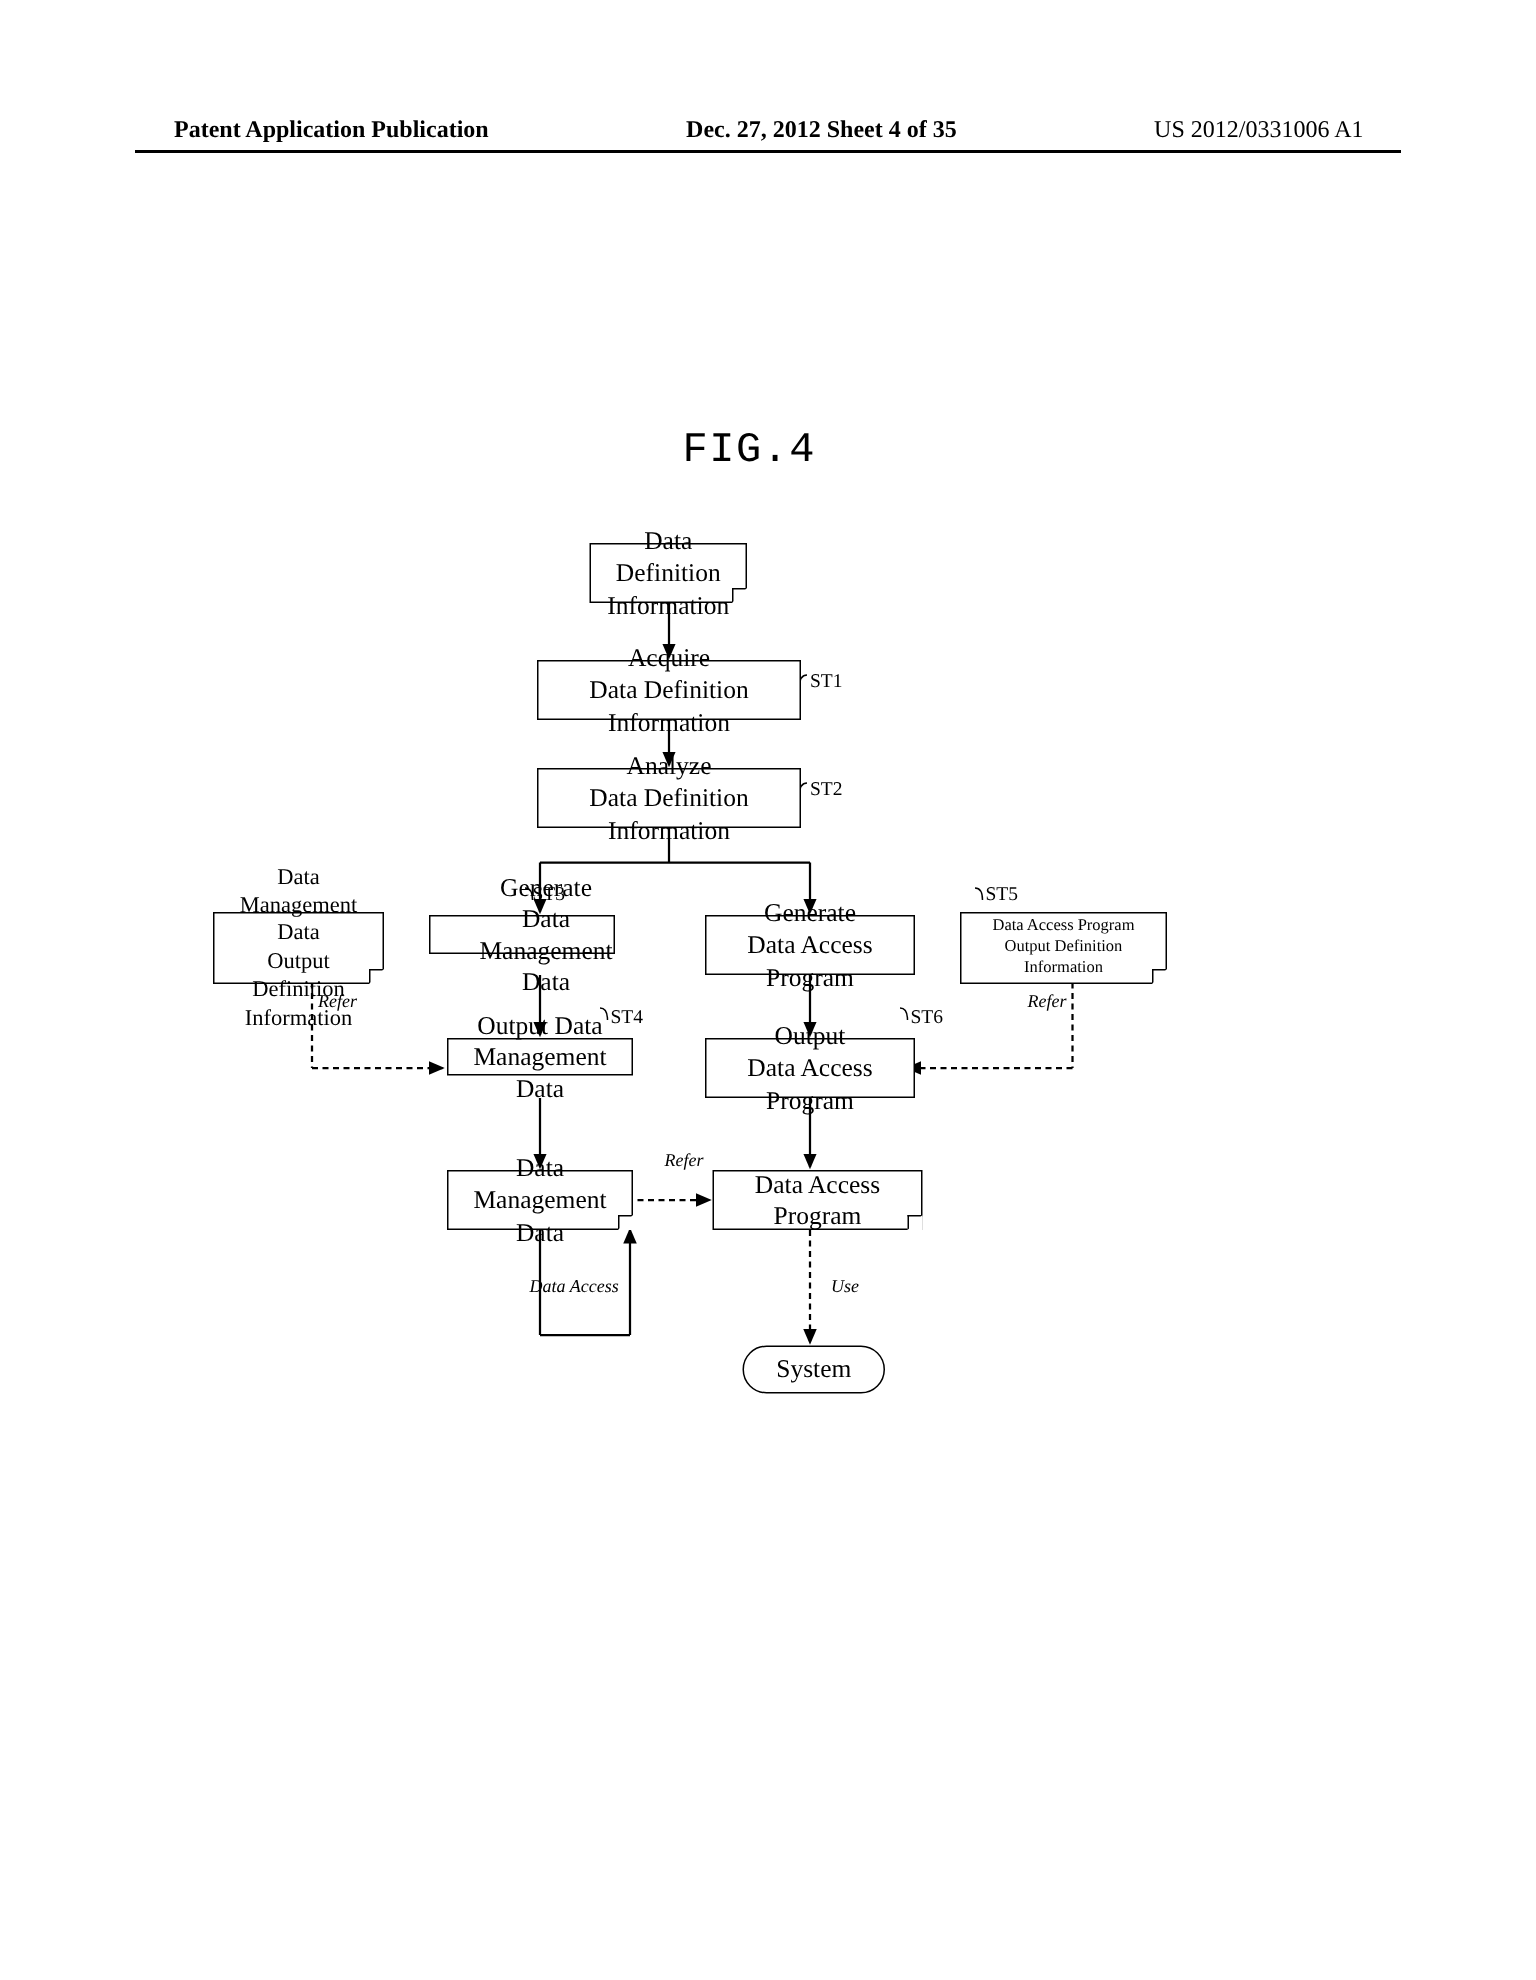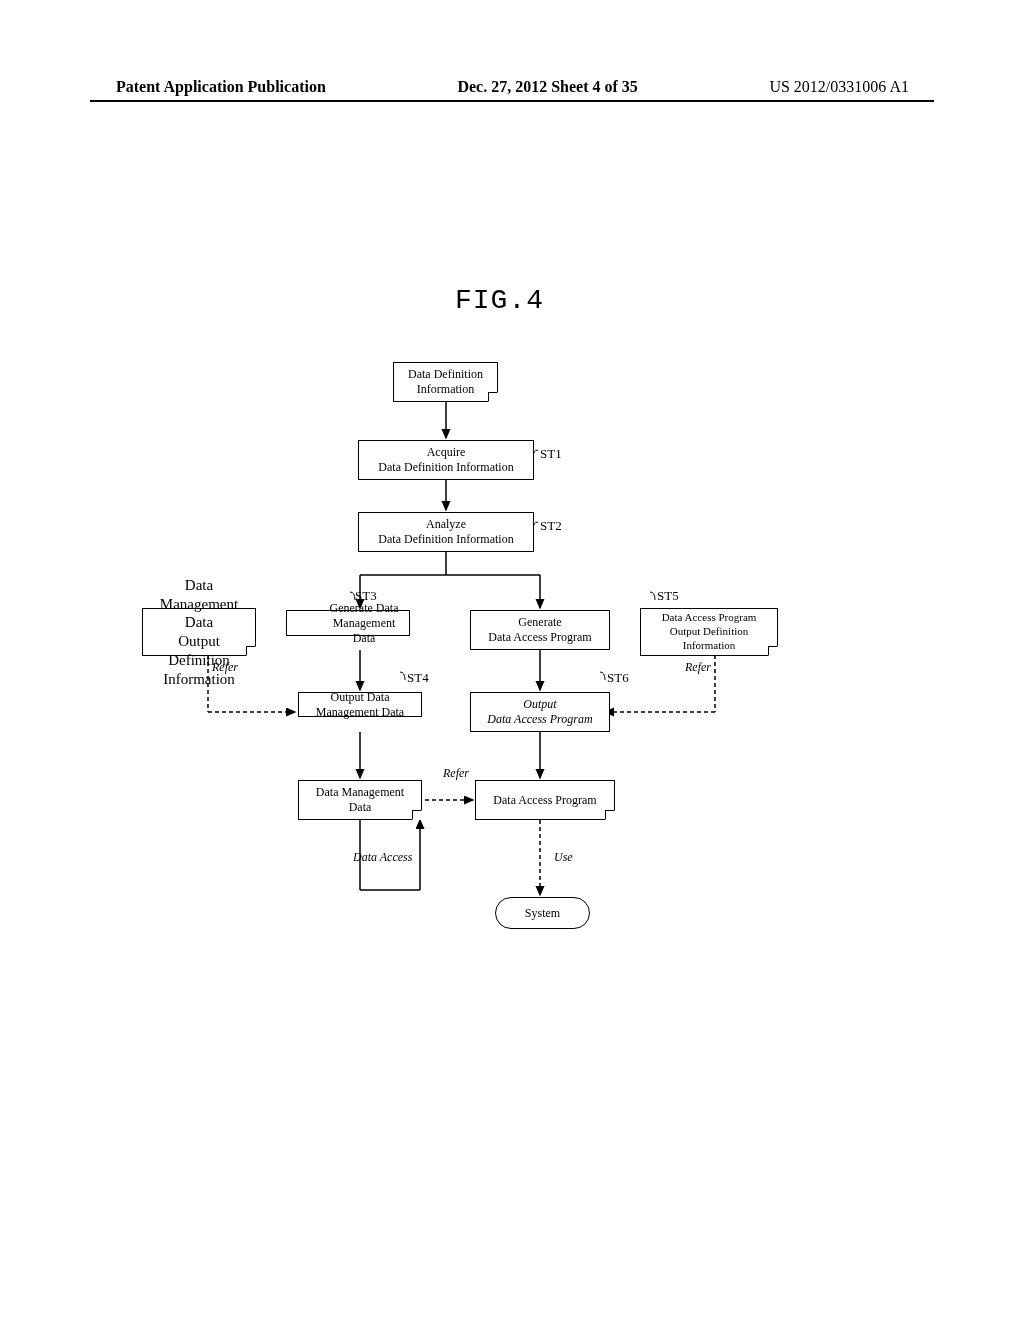--- a/index.html
+++ b/index.html
@@ -43,21 +43,21 @@
     top: 360px;
     left: 160px;
     width: 700px;
     height: 620px;
   }
   .box {
     position: absolute;
     border: 1.5px solid #000;
     background: #fff;
     text-align: center;
-    font-size: 12px;
+    font-size: 17px;
     line-height: 1.25;
     padding: 4px 6px;
     display: flex;
     flex-direction: column;
     justify-content: center;
     align-items: center;
   }
   .doc-fold {
     position: absolute;
     right: -1px;
@@ -195,21 +195,21 @@
   <div class="box" style="left:310px; top:250px; width:140px; height:40px;">
     <span>Generate<br>Data Access Program</span>
   </div>
   <span class="label" style="left:497px; top:228px;">ST5</span>
 
   <div class="box" style="left:138px; top:332px; width:124px; height:25px;">
     <span>Output Data<br>Management Data</span>
   </div>
   <span class="label" style="left:247px; top:310px;">ST4</span>
 
-  <div class="box" style="left:310px; top:332px; width:140px; height:40px;font-style:italic;">
+  <div class="box" style="left:310px; top:332px; width:140px; height:40px;">
     <span>Output<br>Data Access Program</span>
   </div>
   <span class="label" style="left:447px; top:310px;">ST6</span>
 
   <div class="box" style="left:-18px; top:248px; width:114px; height:48px; font-size:15px;">
     <span>Data Management Data<br>Output Definition<br>Information</span>
     <div class="doc-fold"></div>
   </div>
   <span class="small-label" style="left:52px; top:300px;">Refer</span>
 

